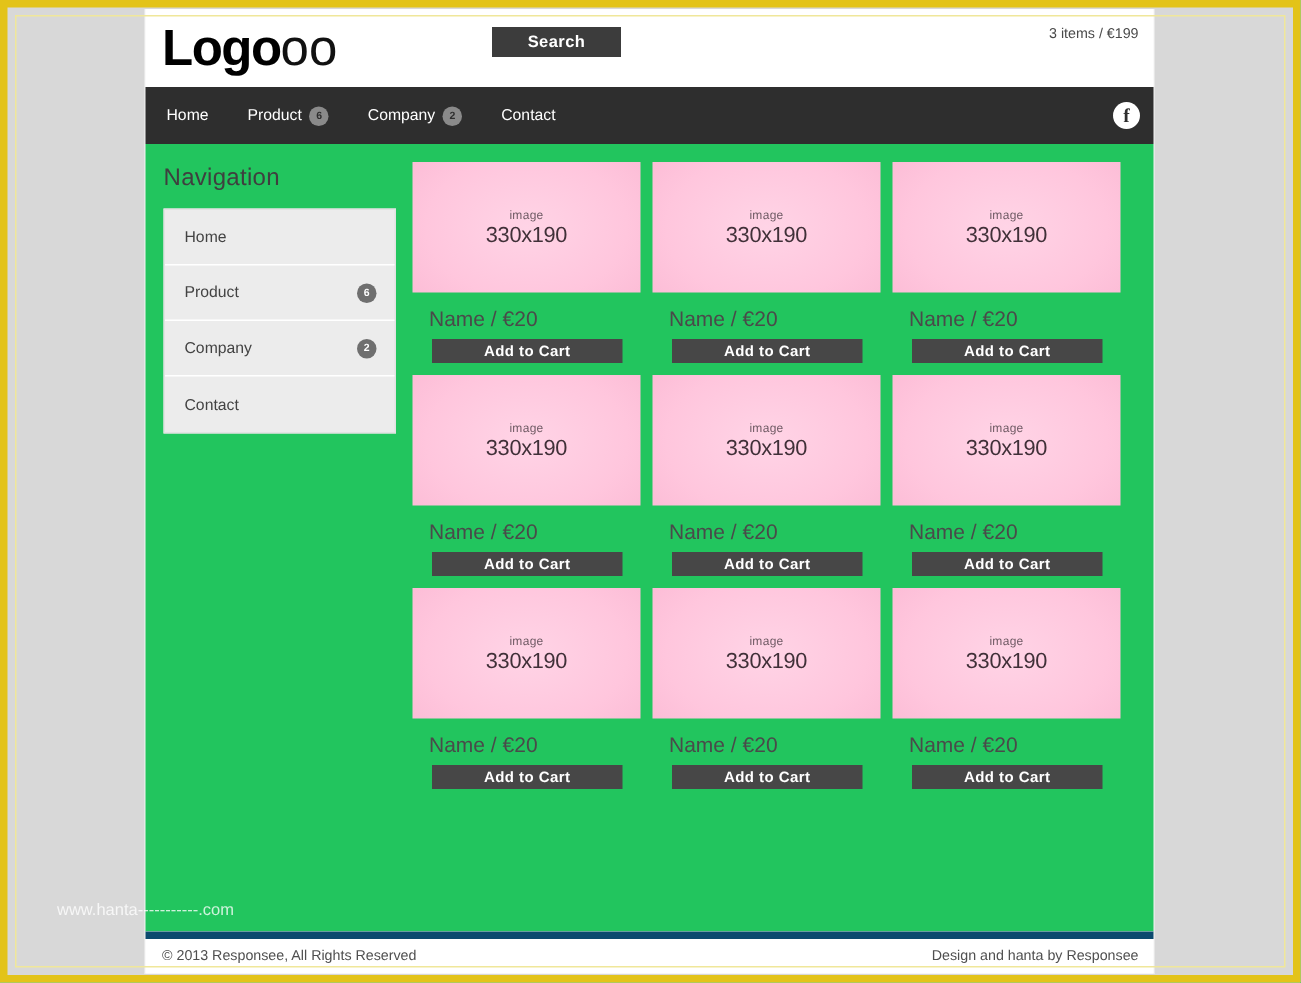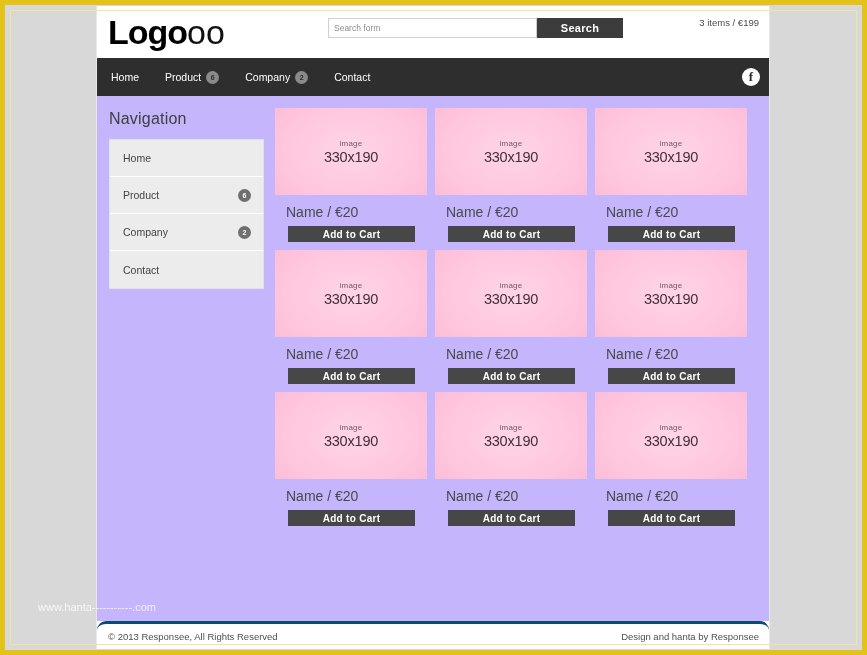--- a/index.html
+++ b/index.html
@@ -151,21 +151,21 @@
     line-height: 18px;
     text-align: center;
     cursor: pointer;
   }
 
   
   #body-cols {
     display: flex;
     position: relative;
     height: 525px;
-    background: #c4b5fd;
+    background: #22c55e;
   }
 
   
   #sidebar {
     width: 178px;
     padding: 14px 11px 0 12px;
     flex: 0 0 178px;
   }
   #nav-heading {
     font-size: 16px;
@@ -265,27 +265,26 @@
     font-size: 10px;
     font-weight: bold;
     letter-spacing: 0.3px;
     cursor: pointer;
   }
 
   
   #footer {
     position: relative;
     height: 28px;
-    border-top: 3px solid #0c4a6e;
+    border-top: 5px solid #0c4a6e;
     background: #ffffff;
     display: flex;
     align-items: center;
     justify-content: space-between;
     padding: 0 10px 0 11px;
-    border-radius: 9px;
   }
   .footer-text {
     font-size: 9.5px;
     color: #4f4f4f;
     white-space: nowrap;
   }
 
   
   #watermark {
     position: absolute;
@@ -301,21 +300,20 @@
 </style>
 </head>
 <body>
 
 <div id="site">
 
   <div id="header">
     <div id="logo"><span>Logo</span><span class="logo-light">oo</span></div>
 
     <div id="search-wrap">
-      <input id="search-input" type="text" placeholder="Search form" style="">
       <button id="search-button">Search</button>
     </div>
 
     <div id="cart-summary">3 items / €199</div>
   </div>
 
   <div id="topnav">
     <div class="topnav-item">
       <span>Home</span>
     </div>

